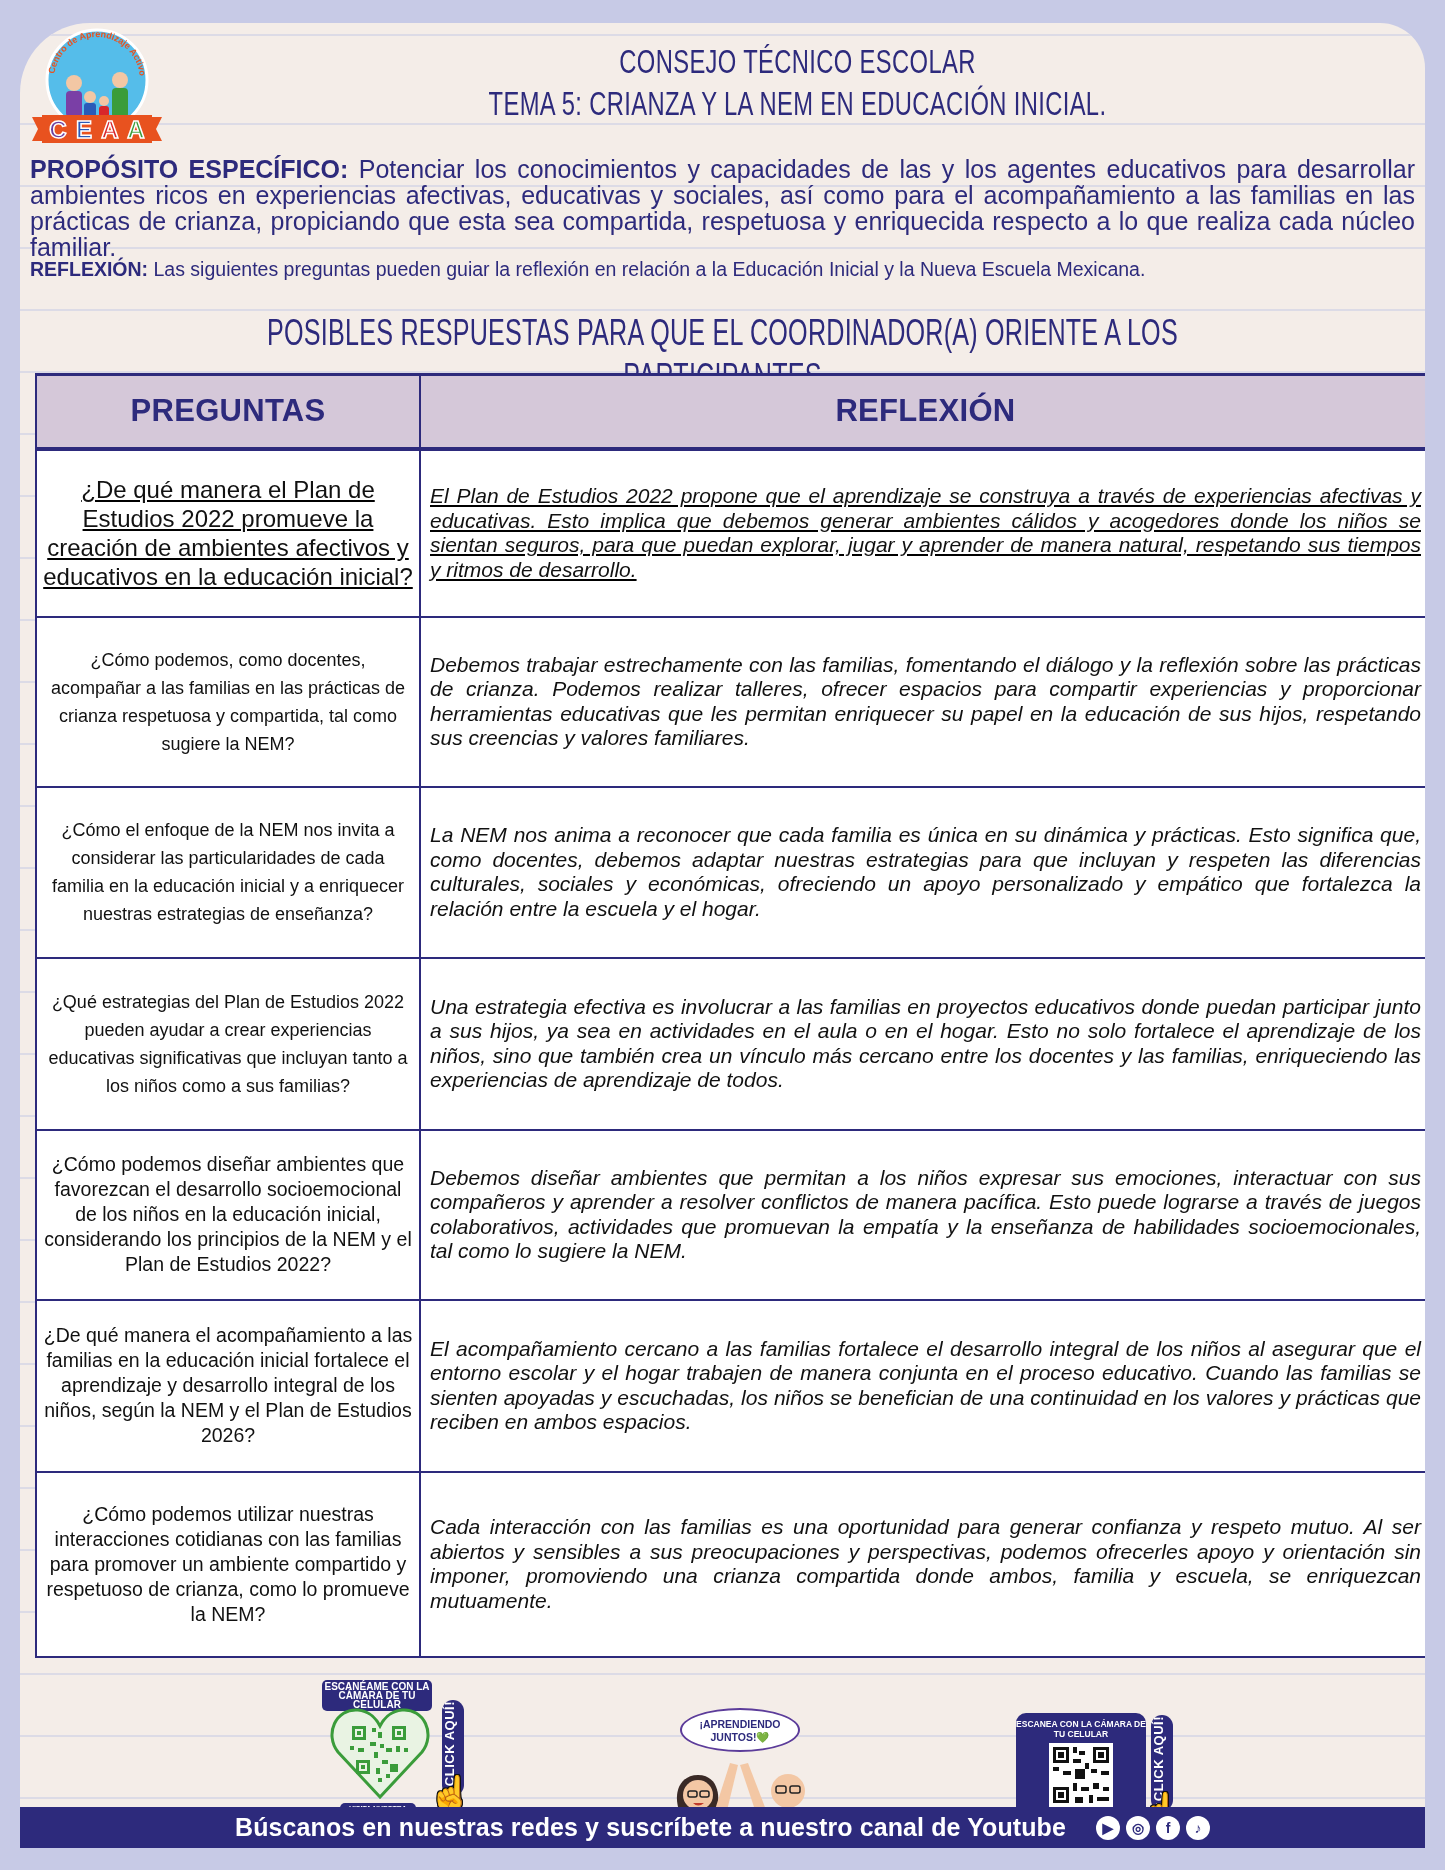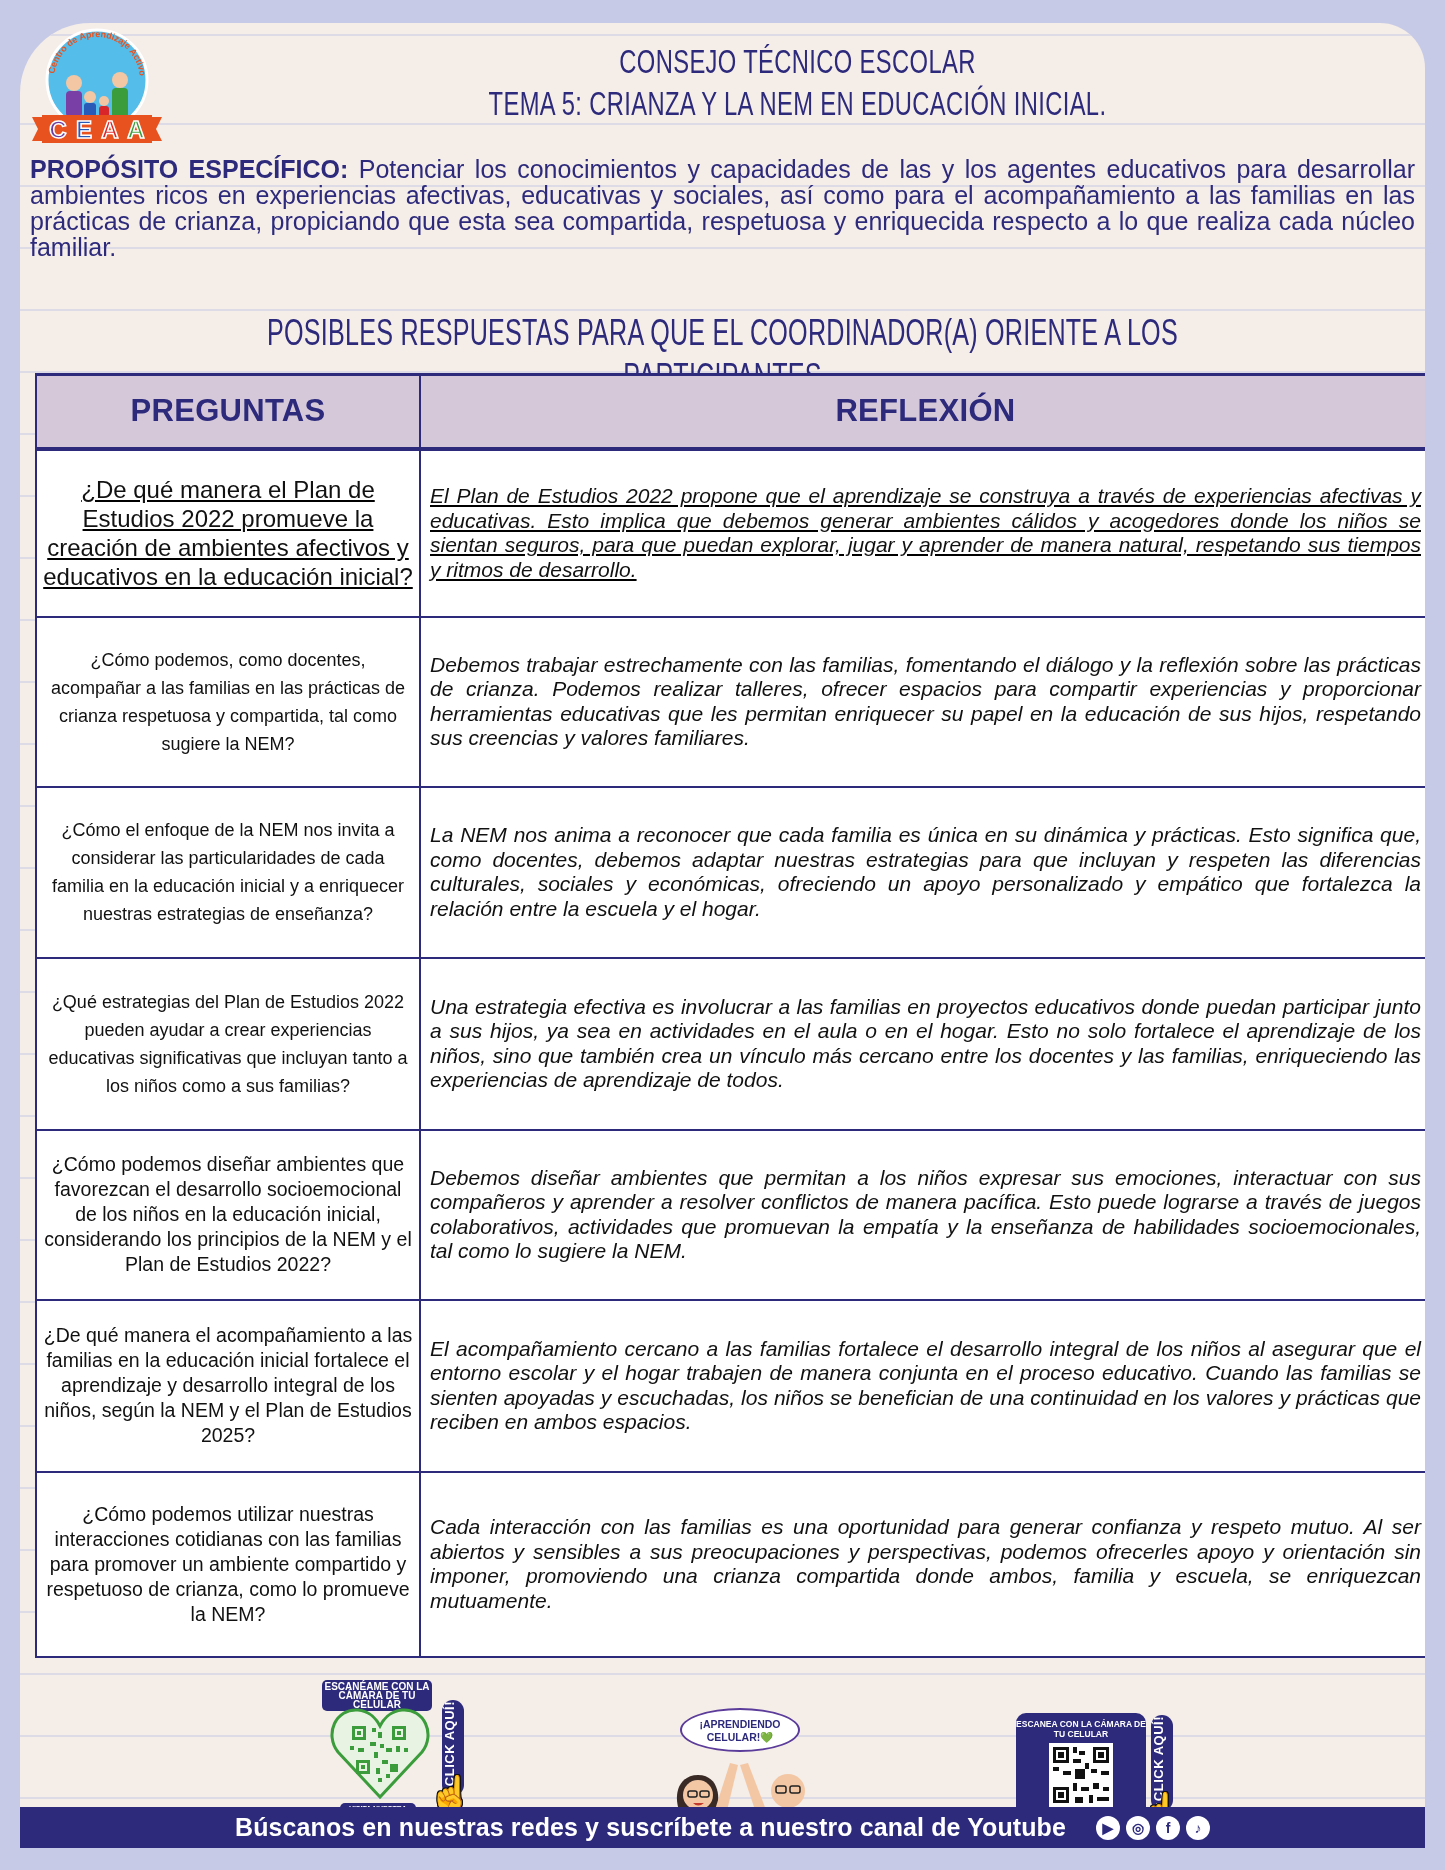--- a/index.html
+++ b/index.html
@@ -205,20 +205,23 @@
 
   <h1 class="title" style="font-weight:normal;">
     <span class="l1">CONSEJO TÉCNICO ESCOLAR</span>
     <span class="l2">TEMA 5: CRIANZA Y LA NEM EN EDUCACIÓN INICIAL.</span>
   </h1>
 
   <p class="purpose">
     <b>PROPÓSITO ESPECÍFICO:</b><span> Potenciar los conocimientos y capacidades de las y los agentes educativos para desarrollar ambientes ricos en experiencias afectivas, educativas y sociales, así como para el acompañamiento a las familias en las prácticas de crianza, propiciando que esta sea compartida, respetuosa y enriquecida respecto a lo que realiza cada núcleo familiar.</span>
   </p>
 
+  <p class="reflection">
+    <b>REFLEXIÓN:</b><span> Las siguientes preguntas pueden guiar la reflexión en relación a la Educación Inicial y la Nueva Escuela Mexicana.</span>
+  </p>
 
   <h2 class="subtitle" style="font-weight:normal;">POSIBLES RESPUESTAS PARA QUE EL COORDINADOR(A) ORIENTE A LOS PARTICIPANTES</h2>
 
   <table class="qa">
     <colgroup>
       <col style="width:384px">
       <col style="width:1011px">
     </colgroup>
     <thead>
       <tr>
@@ -241,21 +244,21 @@
       </tr>
       <tr class="r4">
         <td class="q">¿Qué estrategias del Plan de Estudios 2022 pueden ayudar a crear experiencias educativas significativas que incluyan tanto a los niños como a sus familias?</td>
         <td class="a">Una estrategia efectiva es involucrar a las familias en proyectos educativos donde puedan participar junto a sus hijos, ya sea en actividades en el aula o en el hogar. Esto no solo fortalece el aprendizaje de los niños, sino que también crea un vínculo más cercano entre los docentes y las familias, enriqueciendo las experiencias de aprendizaje de todos.</td>
       </tr>
       <tr class="r5">
         <td class="q">¿Cómo podemos diseñar ambientes que favorezcan el desarrollo socioemocional de los niños en la educación inicial, considerando los principios de la NEM y el Plan de Estudios 2022?</td>
         <td class="a">Debemos diseñar ambientes que permitan a los niños expresar sus emociones, interactuar con sus compañeros y aprender a resolver conflictos de manera pacífica. Esto puede lograrse a través de juegos colaborativos, actividades que promuevan la empatía y la enseñanza de habilidades socioemocionales, tal como lo sugiere la NEM.</td>
       </tr>
       <tr class="r6">
-        <td class="q">¿De qué manera el acompañamiento a las familias en la educación inicial fortalece el aprendizaje y desarrollo integral de los niños, según la NEM y el Plan de Estudios 2025?</td>
+        <td class="q">¿De qué manera el acompañamiento a las familias en la educación inicial fortalece el aprendizaje y desarrollo integral de los niños, según la NEM y el Plan de Estudios 2026?</td>
         <td class="a">El acompañamiento cercano a las familias fortalece el desarrollo integral de los niños al asegurar que el entorno escolar y el hogar trabajen de manera conjunta en el proceso educativo. Cuando las familias se sienten apoyadas y escuchadas, los niños se benefician de una continuidad en los valores y prácticas que reciben en ambos espacios.</td>
       </tr>
       <tr class="r7">
         <td class="q">¿Cómo podemos utilizar nuestras interacciones cotidianas con las familias para promover un ambiente compartido y respetuoso de crianza, como lo promueve la NEM?</td>
         <td class="a">Cada interacción con las familias es una oportunidad para generar confianza y respeto mutuo. Al ser abiertos y sensibles a sus preocupaciones y perspectivas, podemos ofrecerles apoyo y orientación sin imponer, promoviendo una crianza compartida donde ambos, familia y escuela, se enriquezcan mutuamente.</td>
       </tr>
     </tbody>
   </table>
 
   <div class="promo-store">
@@ -288,21 +291,21 @@
           <rect x="48" y="76" width="4" height="4"></rect>
           <rect x="56" y="72" width="4" height="4"></rect>
       </g>
     </svg>
     <div class="click-pill">¡CLICK AQUÍ!</div>
     <div class="hand">☝</div>
     <div class="qr-tag bottom">VISITA NUESTRA TIENDA</div>
   </div>
 
   <div class="mascots">
-    <div class="bubble">¡APRENDIENDO CELULAR!💚</div>
+    <div class="bubble">¡APRENDIENDO JUNTOS!💚</div>
     <svg class="person" viewBox="0 0 185 115" width="185" height="115" style="left:0;">
       <path d="M30,60 C22,40 30,22 48,22 C66,22 72,40 66,60 Z" fill="#3a2a26"></path>
       <circle cx="48" cy="42" r="15" fill="#f3c7a4"></circle>
       <rect x="38" y="38" width="9" height="6" rx="2" fill="none" stroke="#222" stroke-width="1.5"></rect>
       <rect x="50" y="38" width="9" height="6" rx="2" fill="none" stroke="#222" stroke-width="1.5"></rect>
       <path d="M43,50 Q48,55 54,50" fill="#c0392b"></path>
       <path d="M26,115 L26,78 C26,66 36,60 48,60 C60,60 70,66 70,78 L70,115 Z" fill="#7a3fa6"></path>
       <path d="M62,66 L80,10 L88,12 L74,70 Z" fill="#f3c7a4"></path>
       <circle cx="138" cy="38" r="17" fill="#f3c7a4"></circle>
       <rect x="126" y="33" width="10" height="7" rx="2" fill="none" stroke="#222" stroke-width="1.5"></rect>

